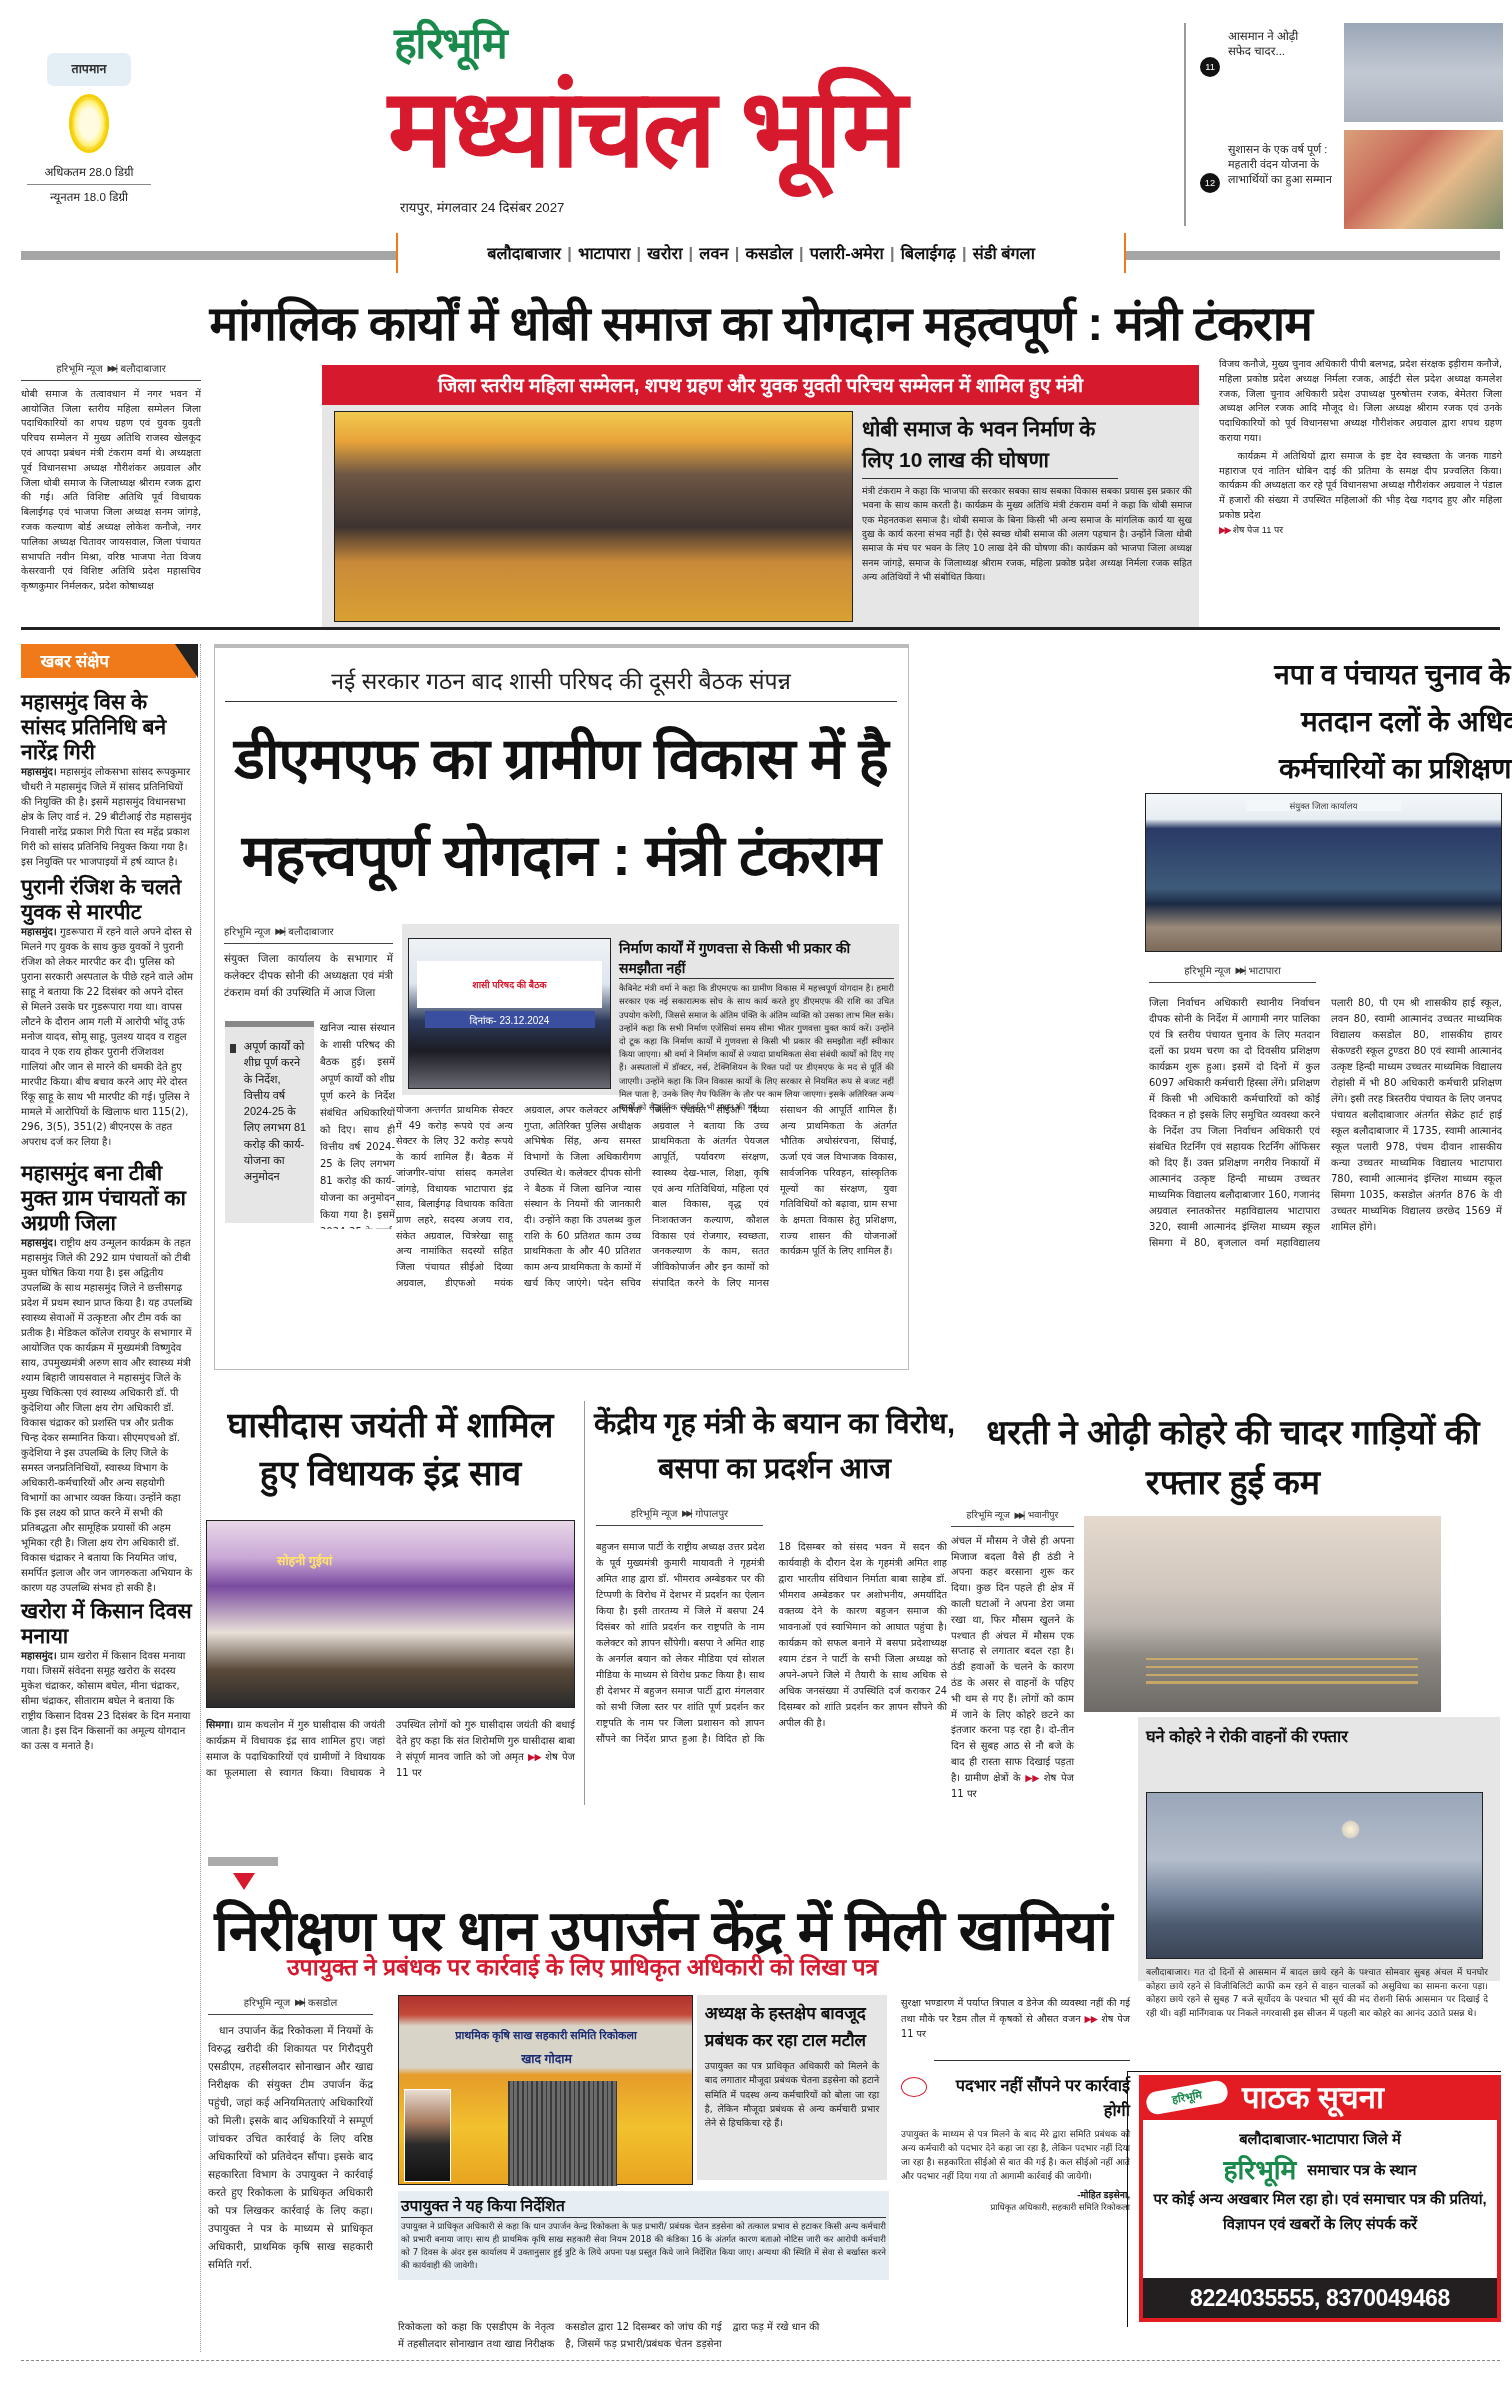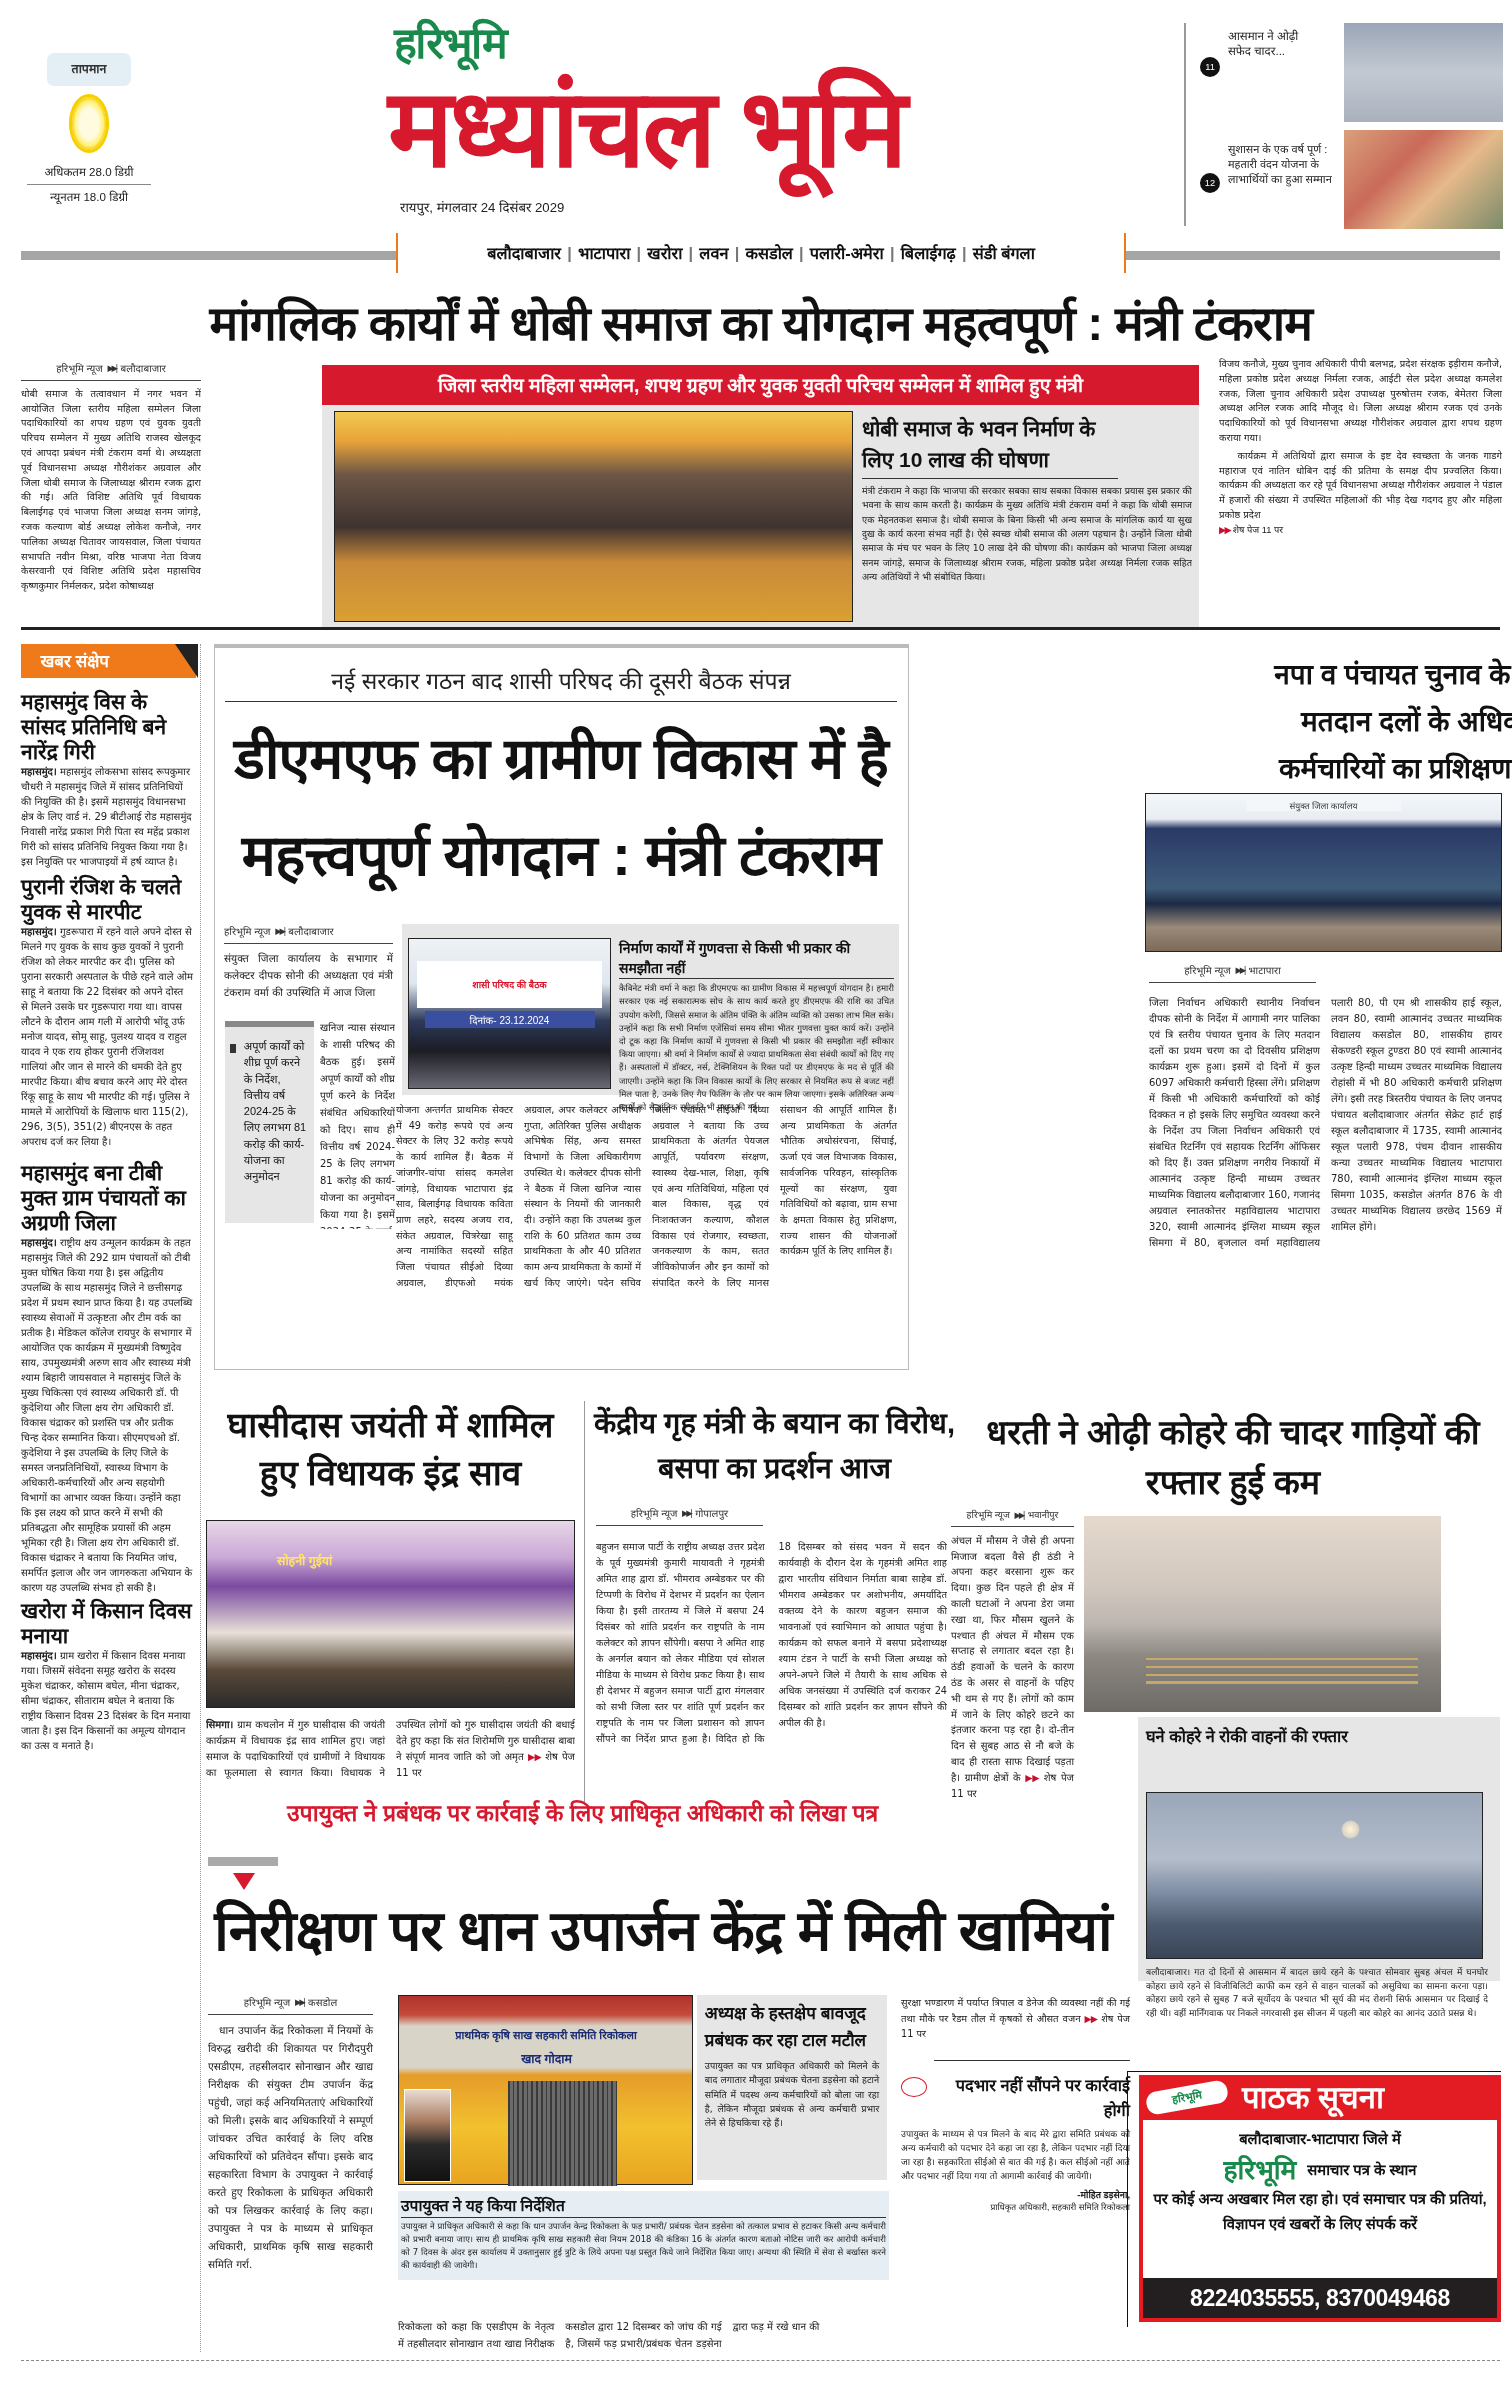--- a/index.html
+++ b/index.html
@@ -28,21 +28,21 @@
 
 <div class="abs" style="left:27px;top:53px;width:124px;height:155px;text-align:center;">
   <div style="background:#e4eef5;border-radius:7px;width:84px;height:33px;line-height:33px;margin:0 auto;font-size:12.4px;font-weight:bold;color:#333;">तापमान</div>
   <div style="width:34px;height:53px;margin:11px auto 0;border-radius:50%;background:radial-gradient(ellipse at center,#fffbe0 40%,#fff176 60%,#f5c800 72%);box-shadow:0 0 0 3.1px #f5d000;"></div>
   <div style="margin-top:14px;font-size:11.6px;color:#222;border-bottom:1.6px solid #888;padding-bottom:4.7px;">अधिकतम 28.0 डिग्री</div>
   <div style="margin-top:4.7px;font-size:11.6px;color:#222;">न्यूनतम 18.0 डिग्री</div>
 </div>
 
 <div class="abs" style="left:394px;top:20px;font-size:43px;font-weight:900;color:#1a8a4c;line-height:47px;letter-spacing:-1.6px;">हरिभूमि</div>
 <div class="abs" style="left:388px;top:54px;font-size:109px;font-weight:bold;color:#d7192e;line-height:148px;letter-spacing:-3.1px;white-space:nowrap;">मध्यांचल भूमि</div>
-<div class="abs" style="left:400px;top:198px;font-size:13.2px;color:#222;">रायपुर, मंगलवार 24 दिसंबर 2029</div>
+<div class="abs" style="left:400px;top:198px;font-size:13.2px;color:#222;">रायपुर, मंगलवार 24 दिसंबर 2027</div>
 
 <div class="abs" style="left:1184px;top:23px;width:1.6px;height:203px;background:#999;"></div>
 <div class="abs" style="left:1200px;top:23px;width:303px;height:101px;">
   <div style="position:absolute;left:0;top:34px;width:20px;height:20px;border-radius:50%;background:#111;color:#fff;font-size:9.3px;text-align:center;line-height:20px;">11</div>
   <div style="position:absolute;left:28px;top:6.2px;width:89px;font-size:11.6px;line-height:14.8px;color:#222;">आसमान ने ओढ़ी सफेद चादर...</div>
   <div style="position:absolute;left:144px;top:0;width:159px;height:99px;background:linear-gradient(180deg,#9aa6b7,#c3c9d3 50%,#aab1bd);"></div>
 </div>
 <div class="abs" style="left:1200px;top:130px;width:303px;height:101px;">
   <div style="position:absolute;left:0;top:43px;width:20px;height:20px;border-radius:50%;background:#111;color:#fff;font-size:9.3px;text-align:center;line-height:20px;">12</div>
   <div style="position:absolute;left:28px;top:12.4px;width:105px;font-size:11px;line-height:14.8px;color:#222;">सुशासन के एक वर्ष पूर्ण : महतारी वंदन योजना के लाभार्थियों का हुआ सम्मान</div>
@@ -193,21 +193,21 @@
 <div class="abs" style="left:1146px;top:1724px;width:342px;font-size:16.3px;font-weight:bold;line-height:25px;color:#111;">घने कोहरे ने रोकी वाहनों की रफ्तार</div>
 <div class="abs photo" style="left:1146px;top:1792px;width:337px;height:167px;background:linear-gradient(180deg,#9aa7b9 0,#b4bdcb 40%,#7f8ea4 60%,#4c5a70 80%,#3a4556);border:0.8px solid #222;">
   <div style="position:absolute;left:194px;top:27px;width:18.6px;height:18.6px;border-radius:50%;background:radial-gradient(circle,#fff5d6,#d9d3c5 60%,transparent 70%);"></div>
 </div>
 <div class="abs body-sm" style="left:1146px;top:1966px;width:342px;font-size:9px;line-height:13.6px;">
   <span>बलौदाबाजार।</span><span> गत दो दिनों से आसमान में बादल छाये रहने के पश्चात सोमवार सुबह अंचल में घनघोर कोहरा छाये रहने से विजीबिलिटी काफी कम रहने से वाहन चालकों को असुविधा का सामना करना पड़ा। कोहरा छाये रहने से सुबह 7 बजे सूर्योदय के पश्चात भी सूर्य की मंद रोशनी सिर्फ आसमान पर दिखाई दे रही थी। वहीं मार्निंगवाक पर निकले नगरवासी इस सीजन में पहली बार कोहरे का आनंद उठाते प्रसन्न थे।</span>
 </div>
 
 <div class="abs" style="left:208px;top:1857px;width:70px;height:9.3px;background:#aaa;"></div>
 <div class="abs" style="left:233px;top:1873px;width:0;height:0;border-left:11px solid transparent;border-right:11px solid transparent;border-top:17px solid #d7192e;"></div>
-<div class="abs" style="left:287px;top:1796px;width:839px;font-size:23px;font-weight:bold;color:#d7192e;line-height:34px;white-space:nowrap;">उपायुक्त ने प्रबंधक पर कार्रवाई के लिए प्राधिकृत अधिकारी को लिखा पत्र</div>
+<div class="abs" style="left:287px;top:1950px;width:839px;font-size:23px;font-weight:bold;color:#d7192e;line-height:34px;white-space:nowrap;">उपायुक्त ने प्रबंधक पर कार्रवाई के लिए प्राधिकृत अधिकारी को लिखा पत्र</div>
 <div class="abs" style="left:203px;top:1888px;width:920px;text-align:center;font-size:56px;font-weight:bold;color:#111;line-height:85px;letter-spacing:-0.8px;white-space:nowrap;">निरीक्षण पर धान उपार्जन केंद्र में मिली खामियां</div>
 
 <div class="abs" style="left:208px;top:1995px;width:165px;">
   <div class="byline" style="justify-content:center;">
     <span>हरिभूमि न्यूज</span>
     <span class="arrow">▶▶|</span>
     <span>कसडोल</span>
   </div>
   <div class="body-sm" style="font-size:10.5px;line-height:18px;text-indent:11px;">धान उपार्जन केंद्र रिकोकला में नियमों के विरुद्ध खरीदी की शिकायत पर गिरौदपुरी एसडीएम, तहसीलदार सोनाखान और खाद्य निरीक्षक की संयुक्त टीम उपार्जन केंद्र पहुंची, जहां कई अनियमितताएं अधिकारियों को मिली। इसके बाद अधिकारियों ने सम्पूर्ण जांचकर उचित कार्रवाई के लिए वरिष्ठ अधिकारियों को प्रतिवेदन सौंपा। इसके बाद सहकारिता विभाग के उपायुक्त ने कार्रवाई करते हुए रिकोकला के प्राधिकृत अधिकारी को पत्र लिखकर कार्रवाई के लिए कहा। उपायुक्त ने पत्र के माध्यम से प्राधिकृत अधिकारी, प्राथमिक कृषि साख सहकारी समिति गर्रा.</div>
 </div>

